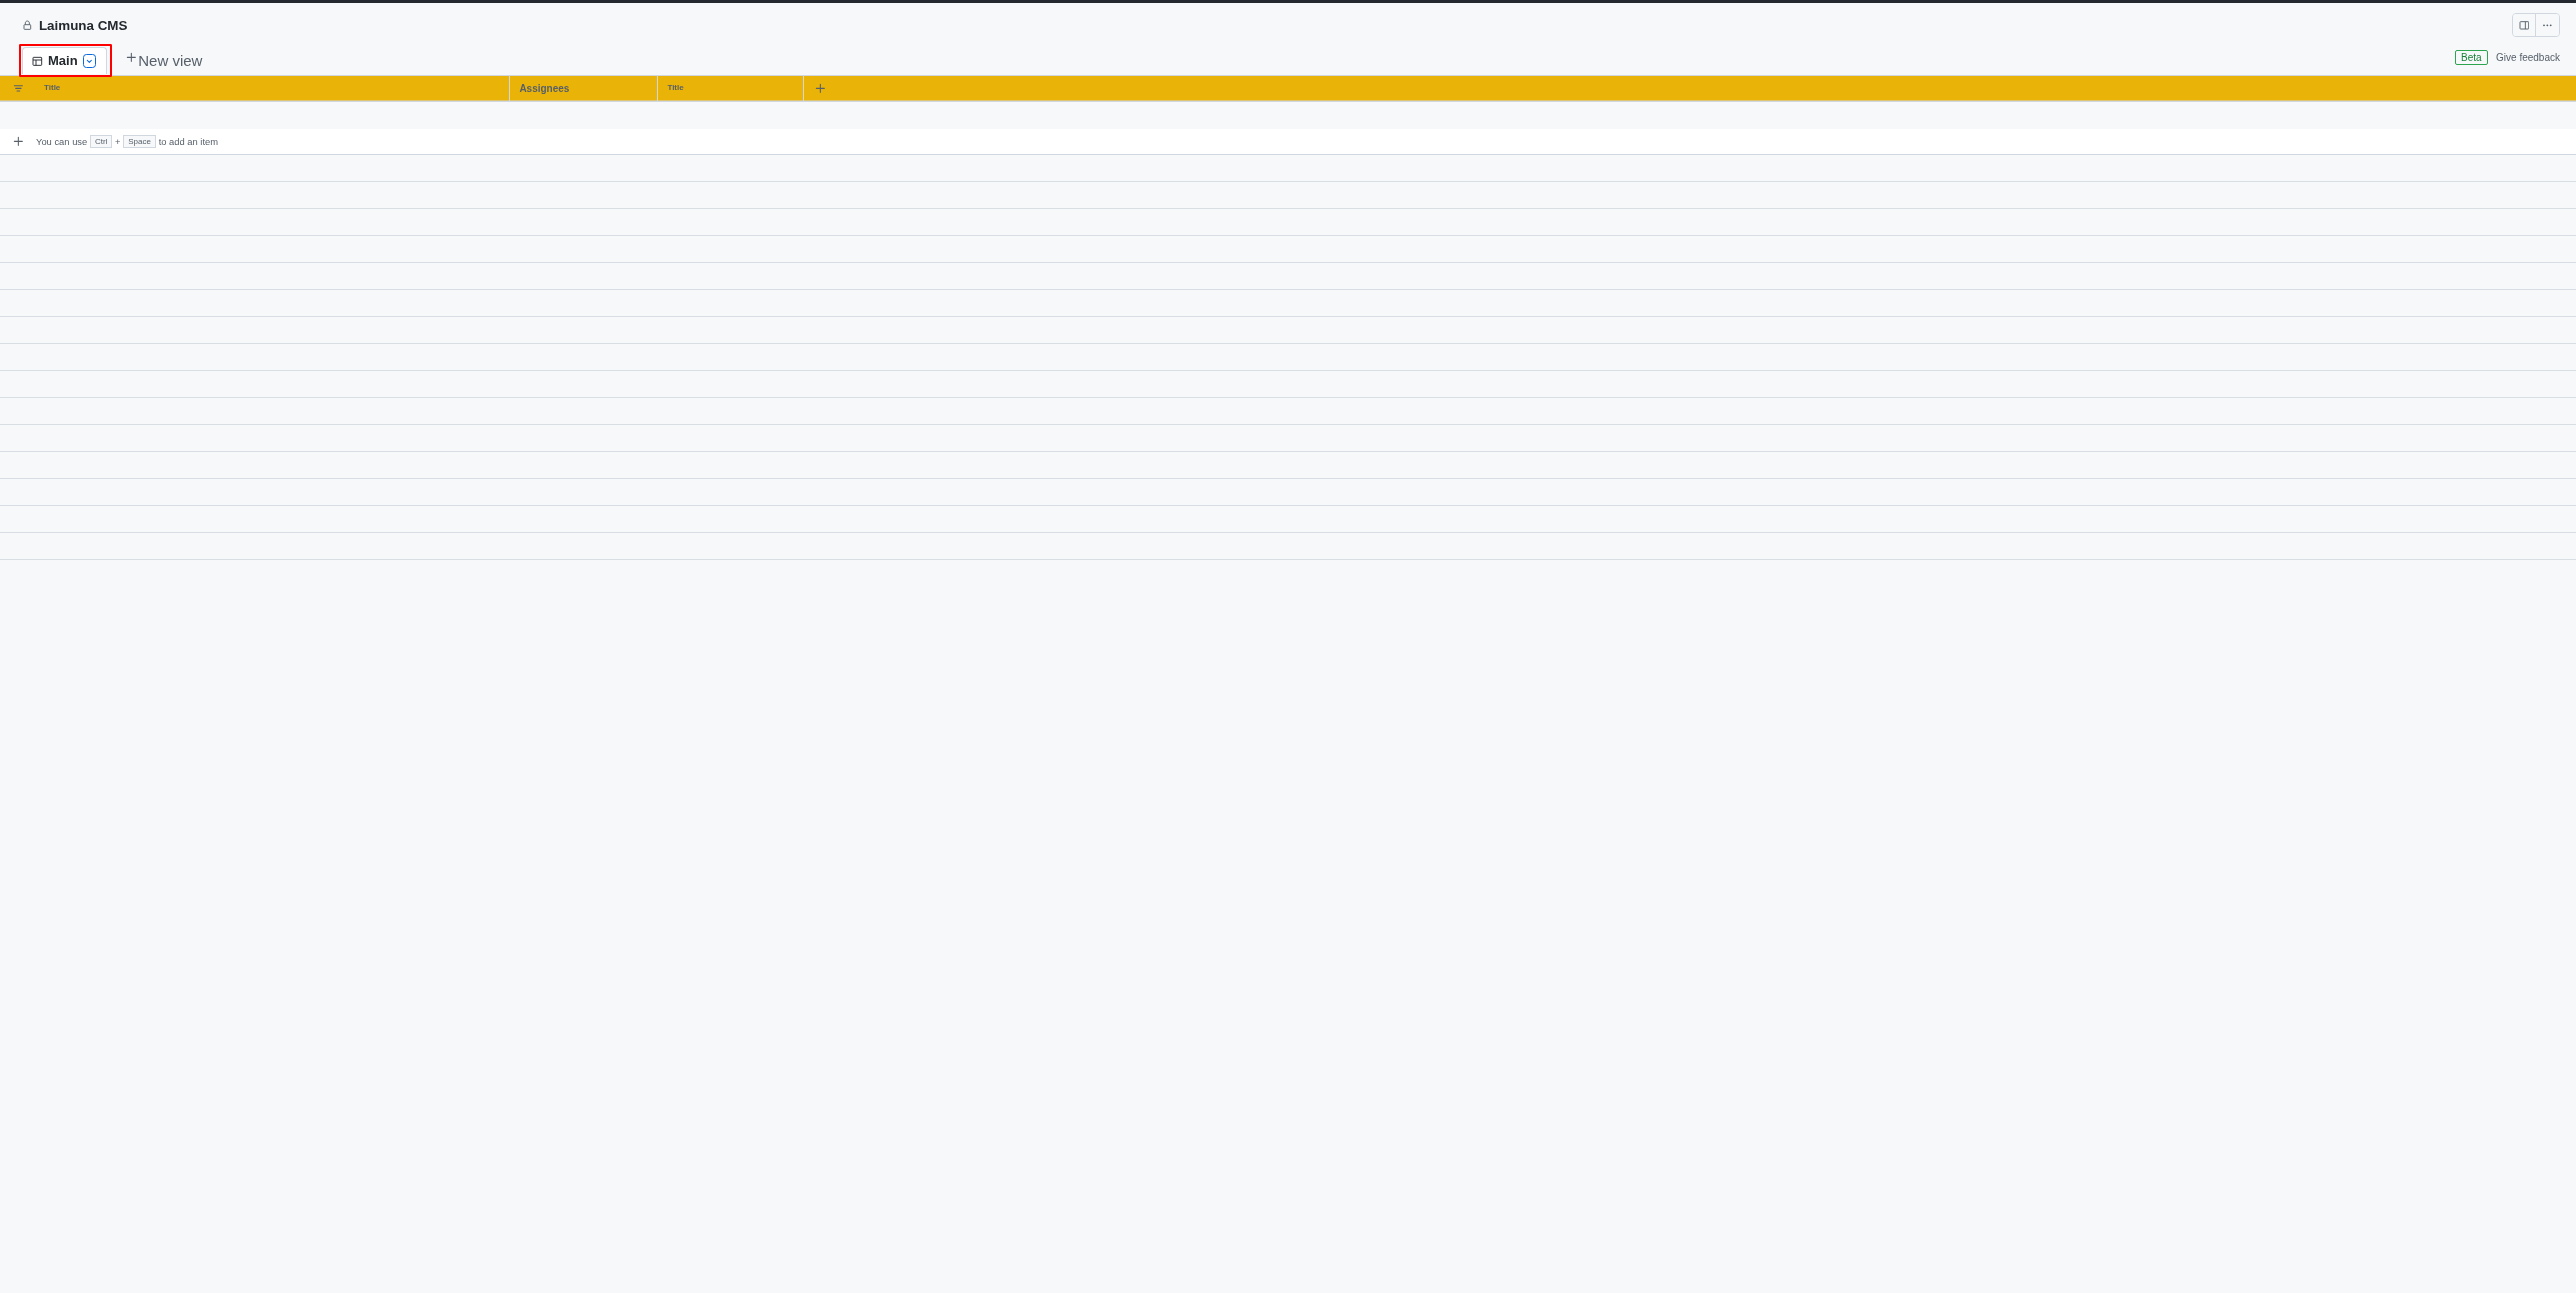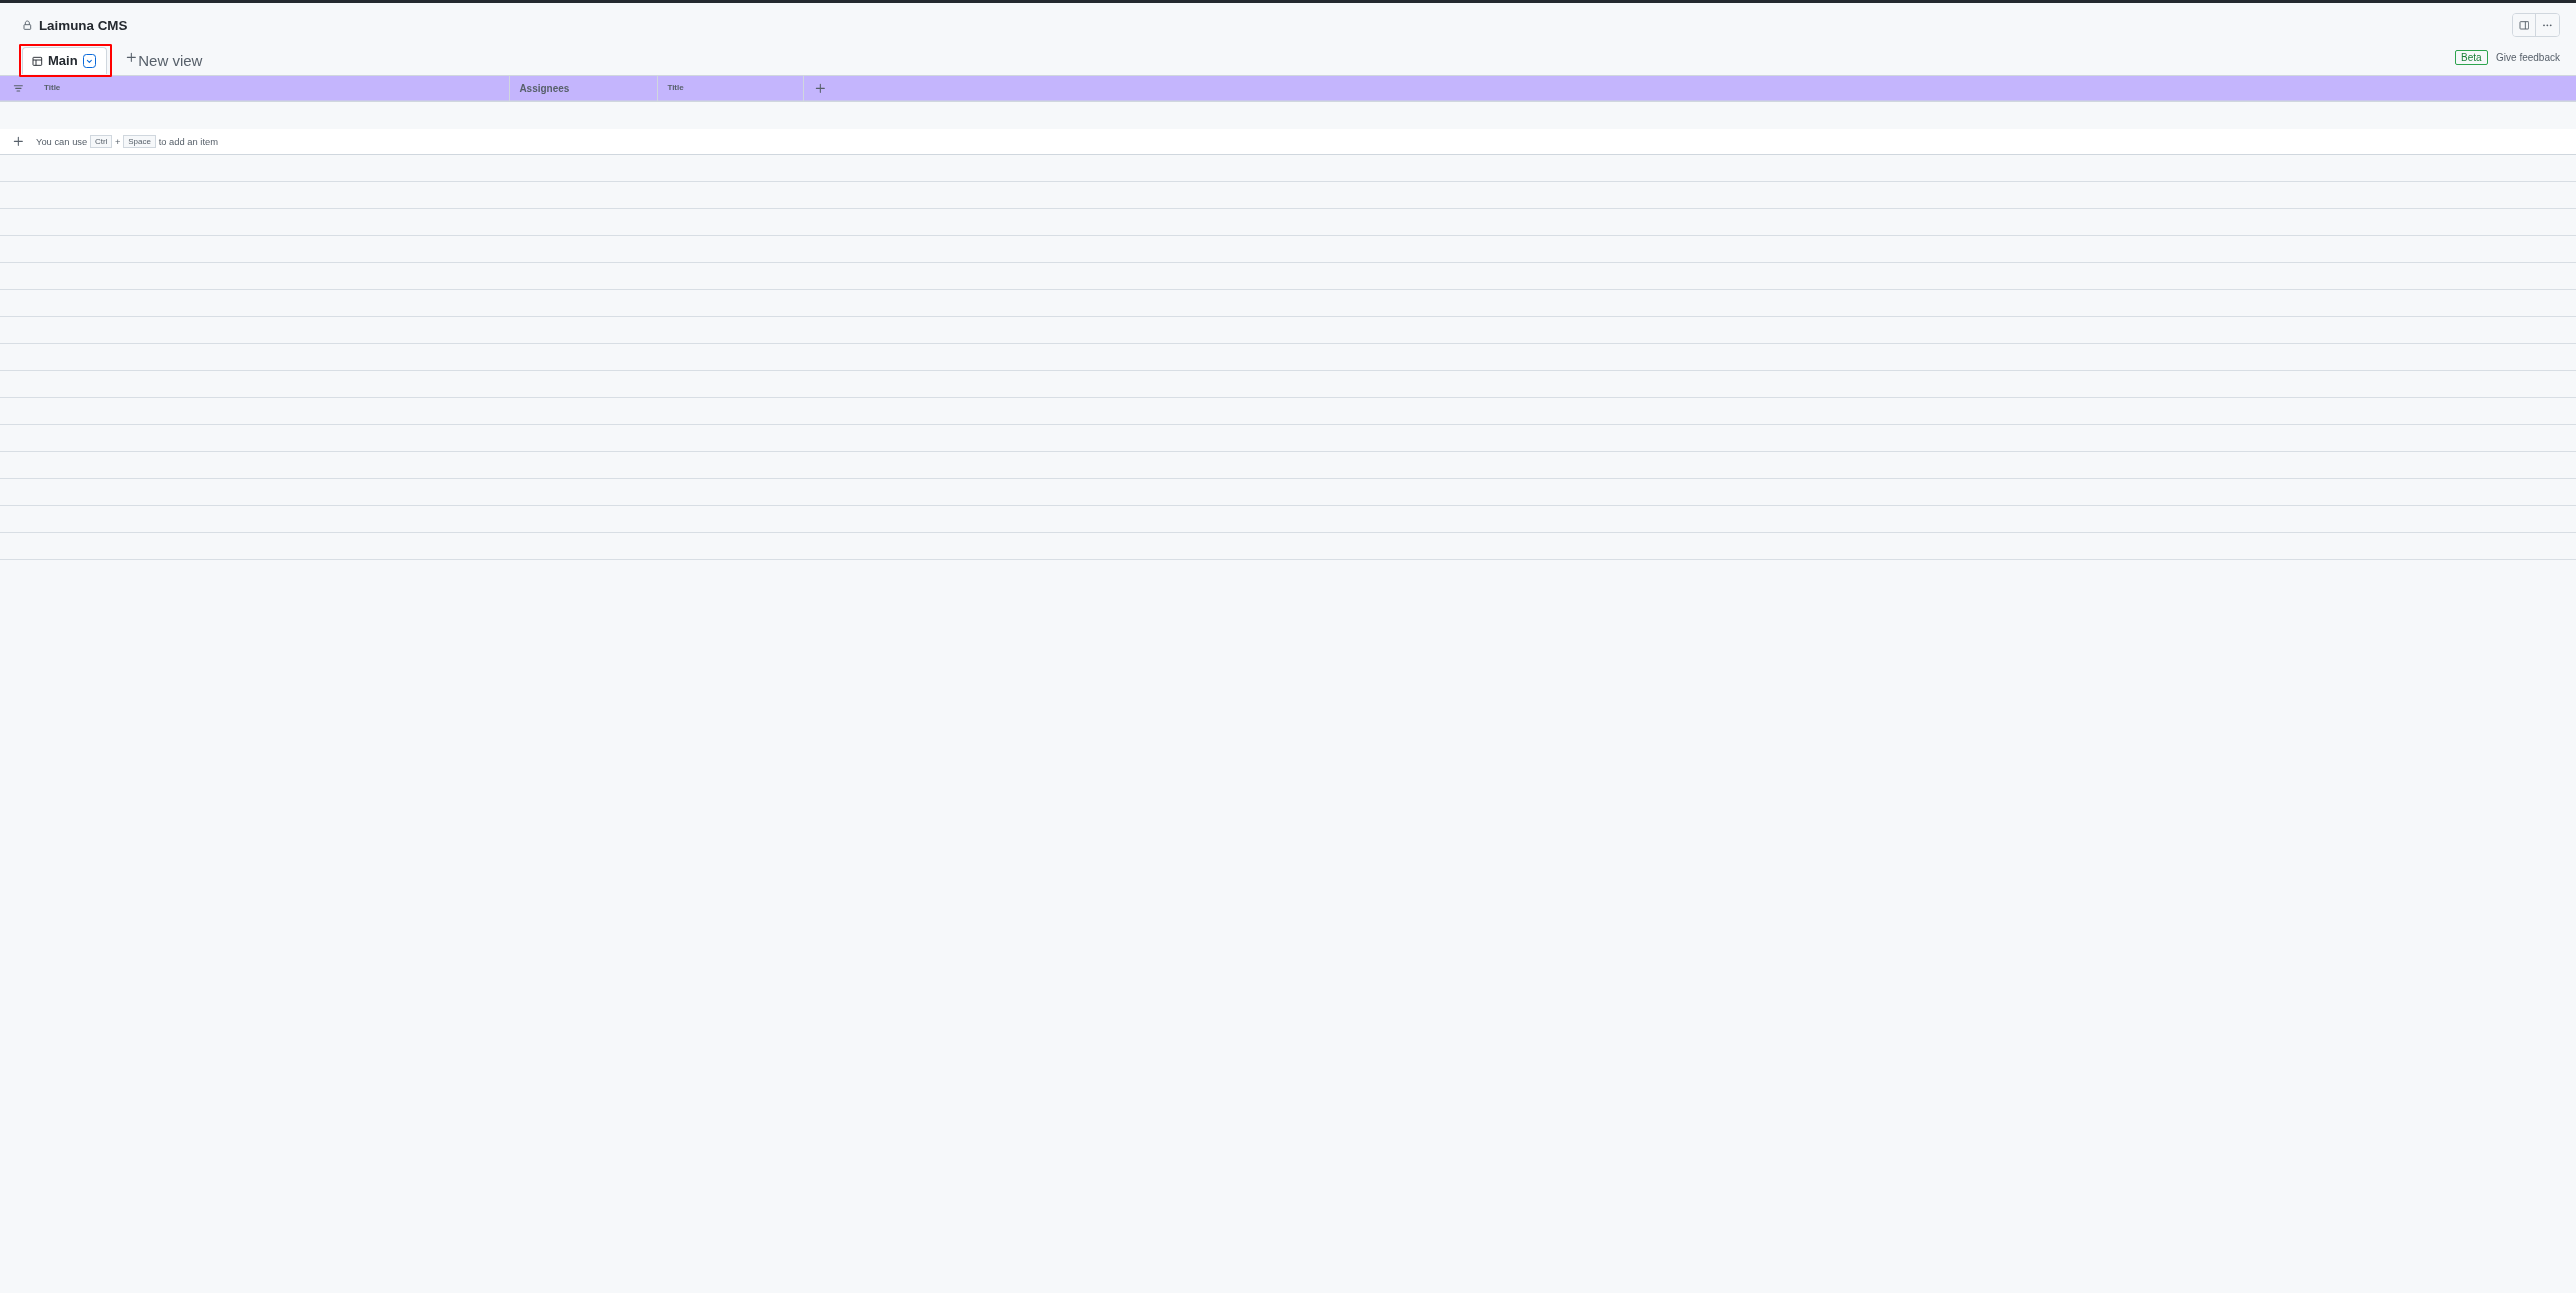--- a/index.html
+++ b/index.html
@@ -151,21 +151,21 @@
     }
     
     .feedback-link {
       color: #57606a;
       font-size: 10px;
       cursor: pointer;
     }
     
     .table-header {
       display: flex;
-      background: #c4b5fd;
+      background: #eab308;
       border-bottom: 0.7px solid #d0d7de;
       box-shadow: inset 0 -1.3px 0 -0.7px #d0d7de;
     }
     
     .col-filter {
       width: 36px;
       display: flex;
       align-items: center;
       justify-content: center;
       padding: 6.7px 0;

